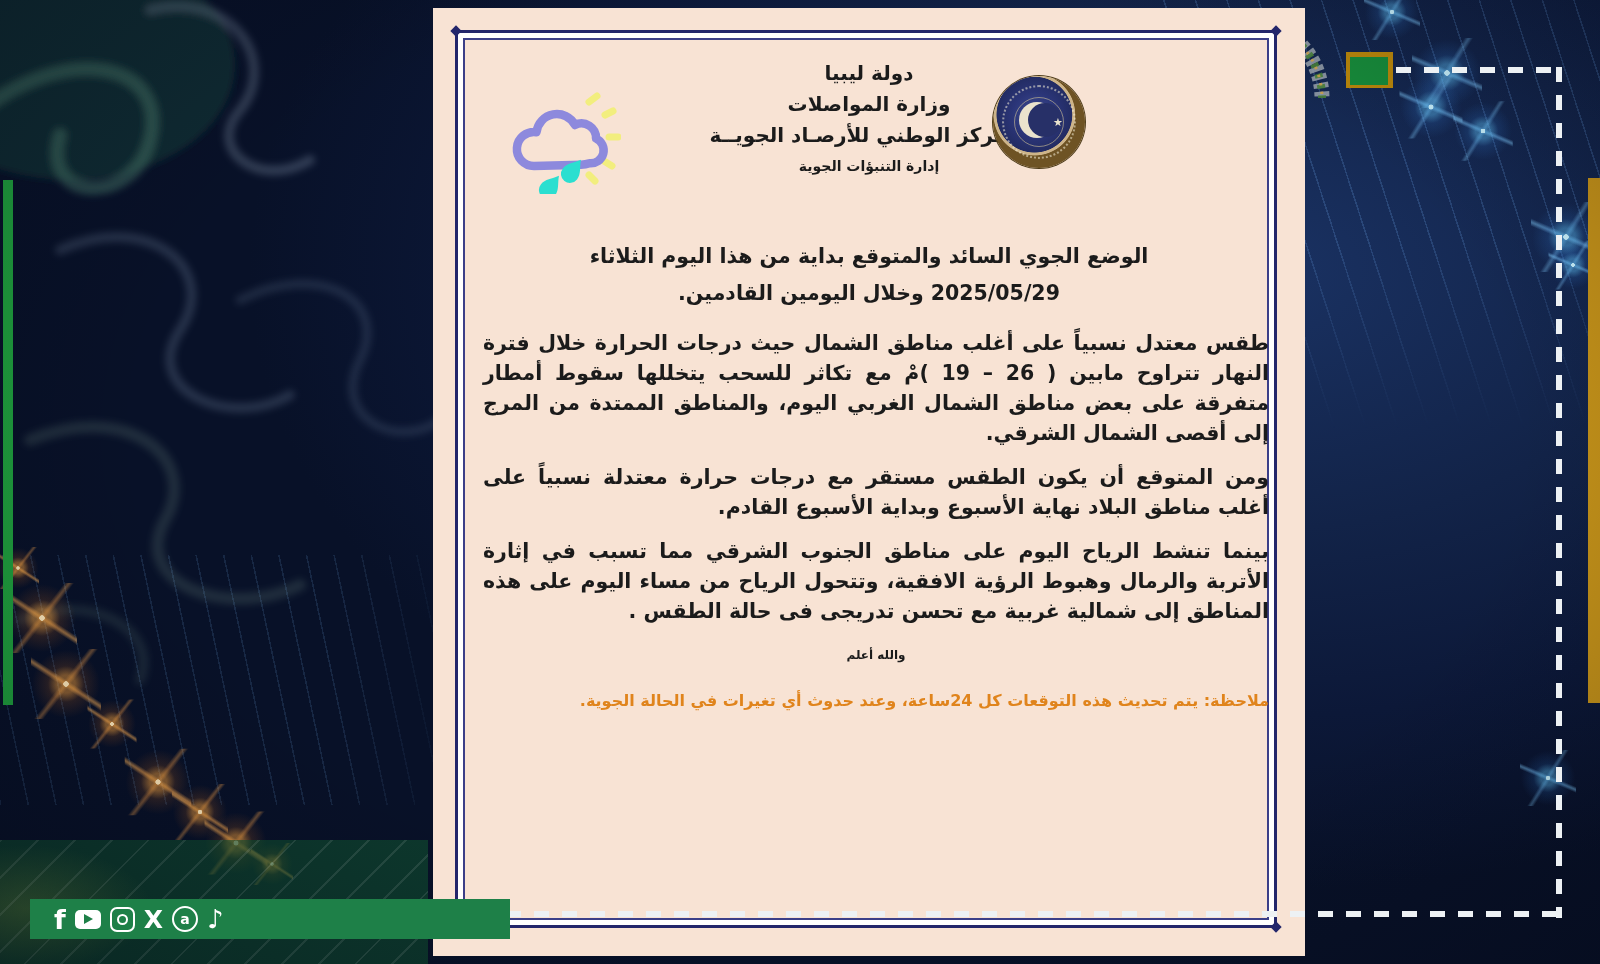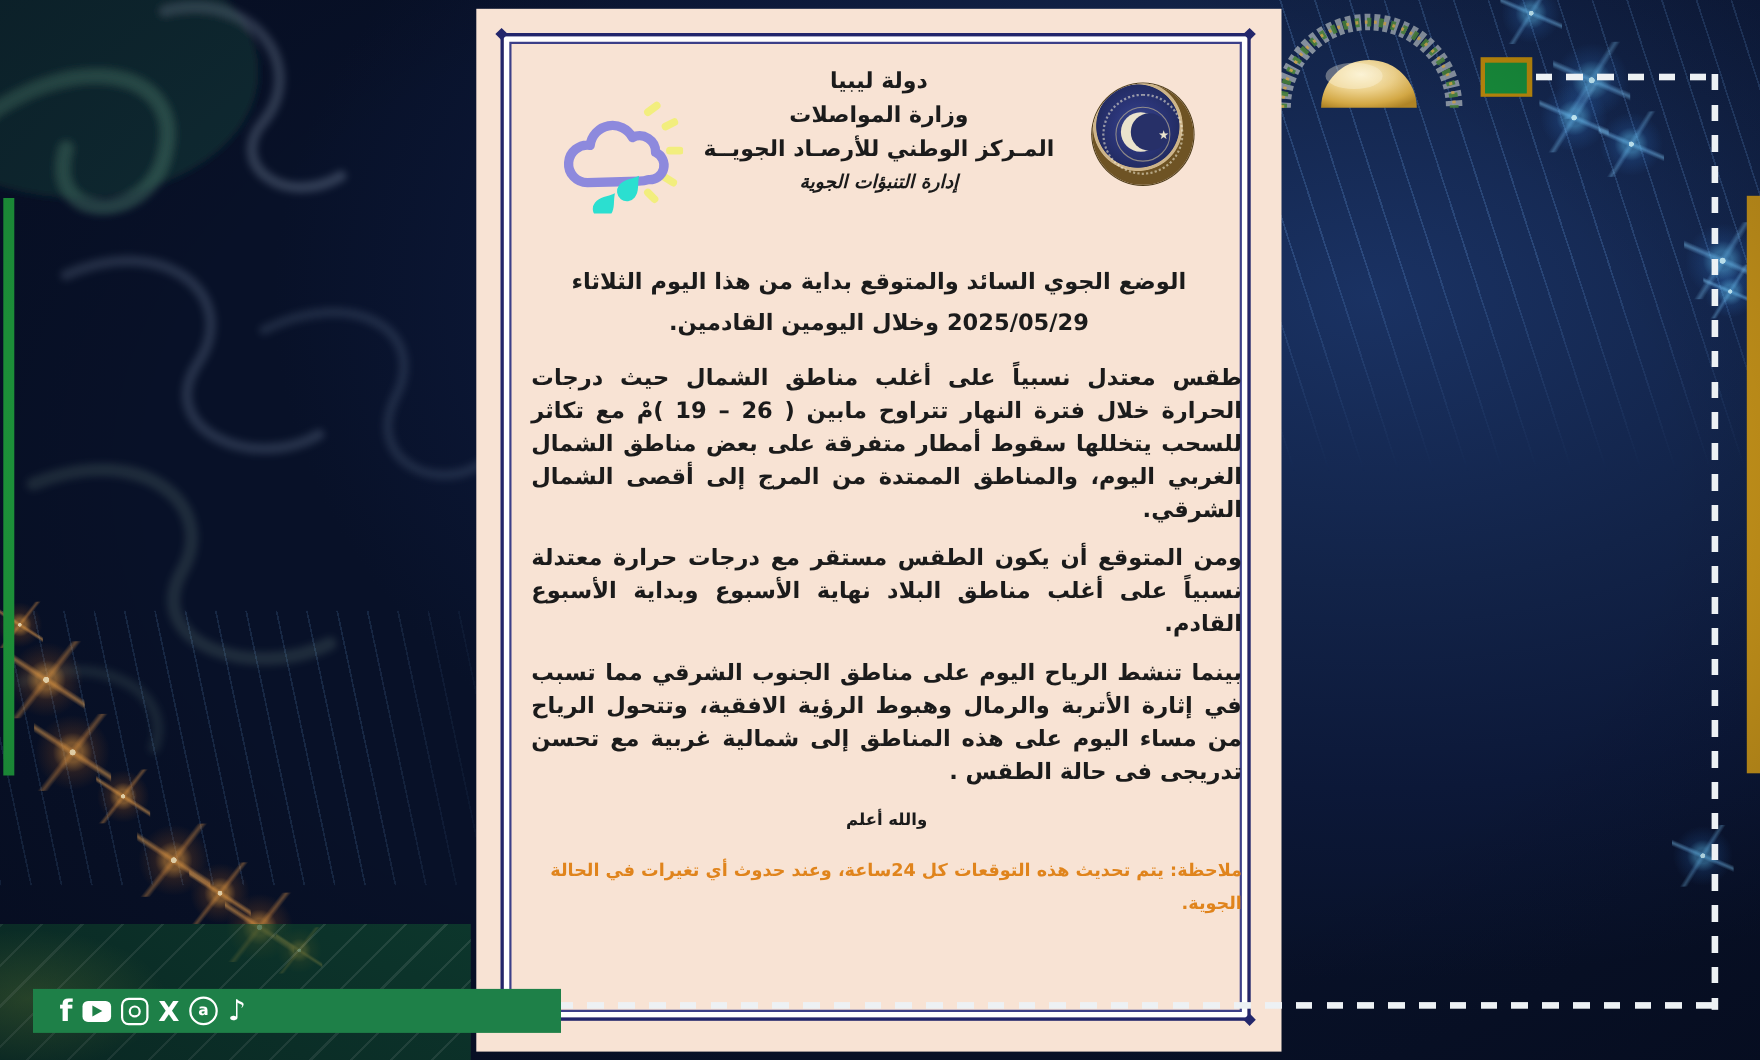--- a/index.html
+++ b/index.html
@@ -58,32 +58,32 @@
   .ic{display:flex;align-items:center;justify-content:center;color:#fff;font-weight:700;}
   .ic-f{font-size:27px;line-height:1;}
   .ic-yt{width:26px;height:19px;background:#fff;border-radius:5px;}
   .ic-yt::after{content:"";width:0;height:0;border-left:9px solid #1e8048;border-top:5.5px solid transparent;border-bottom:5.5px solid transparent;margin-left:2px;}
   .ic-ig{width:21px;height:21px;border:2.5px solid #fff;border-radius:7px;}
   .ic-ig::after{content:"";width:7px;height:7px;border:2.5px solid #fff;border-radius:50%;}
   .ic-x{font-size:25px;line-height:1;}
   .ic-th{width:22px;height:22px;border:2.5px solid #fff;border-radius:50%;font-size:14px;line-height:1;}
   .ic-tk{font-size:26px;line-height:1;}
   
-  .paper{position:absolute;left:433px;top:8px;width:732px;height:948px;background:#f8e3d4;z-index:10;}
+  .paper{position:absolute;left:433px;top:8px;width:872px;height:948px;background:#f8e3d4;z-index:10;}
   .frame{position:absolute;left:22px;top:22px;right:28px;bottom:28px;border:3px solid #23266b;
          box-shadow:inset 0 0 0 5px #ffffff, inset 0 0 0 7px #3c3f88;}
   .frame i{position:absolute;width:8px;height:8px;background:#23266b;transform:rotate(45deg);}
   .frame .c1{left:-6px;top:-6px}.frame .c2{right:-6px;top:-6px}.frame .c3{left:-6px;bottom:-6px}.frame .c4{right:-6px;bottom:-6px}
   .pc{position:absolute;inset:0;direction:rtl;color:#1b1b1b;}
   .hdr{position:absolute;top:50px;left:0;right:0;text-align:center;font-weight:700;font-size:20px;line-height:31px;}
-  .dept{font-size:17px;font-style:italic;}
+  .dept{font-size:14px;}
   .title{position:absolute;top:230px;left:40px;right:40px;text-align:center;font-weight:700;font-size:20.5px;line-height:37px;}
   .body{position:absolute;top:320px;right:36px;left:38px;font-weight:700;font-size:20.5px;line-height:30px;margin-left:12px;}
   .body p{margin:0 0 14px 0;text-align:justify;}
-  .closing{margin-top:2px;text-align:center;font-size:15px;}
+  .closing{margin-top:2px;text-align:center;font-size:12px;}
   .note{margin-top:16px;font-size:16px;color:#e0841c;}
   
   .cloud{position:absolute;left:68px;top:80px;}
   
   .seal{position:absolute;left:560px;top:68px;width:92px;height:92px;border-radius:50%;
         background:radial-gradient(circle at 45% 42%, #3d4c92 0%, #2b3578 30%, #232c63 51%, #cdb489 52% 55%, #6e5324 56% 79%, #95763a 80% 100%);
         box-shadow:0 0 0 1px #4e3c19;}
   .seal::before{content:"";position:absolute;inset:9px;border:2px dotted rgba(245,238,215,.55);border-radius:50%;}
   .seal::after{content:"";position:absolute;inset:21px;border:1px solid rgba(210,195,150,.6);border-radius:50%;}
   .cres{position:absolute;left:26px;top:26px;width:36px;height:36px;}

